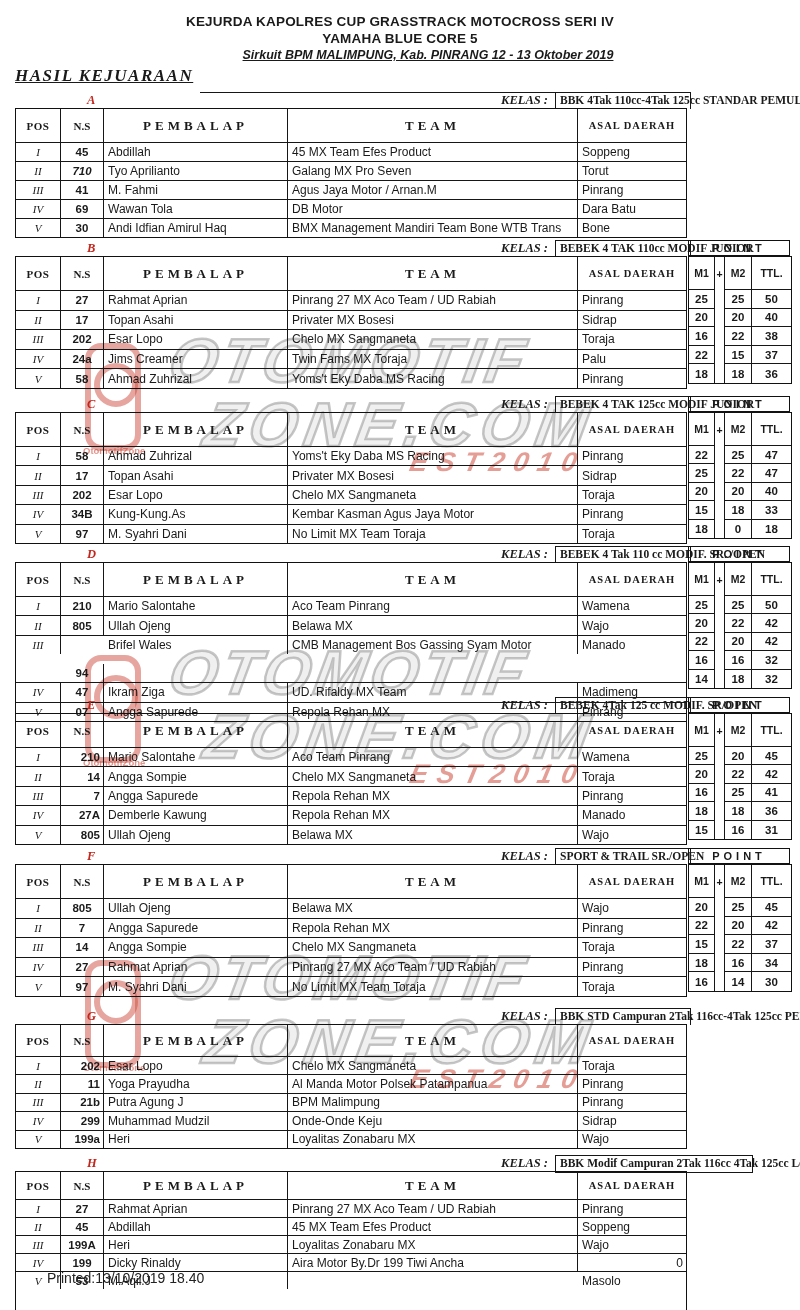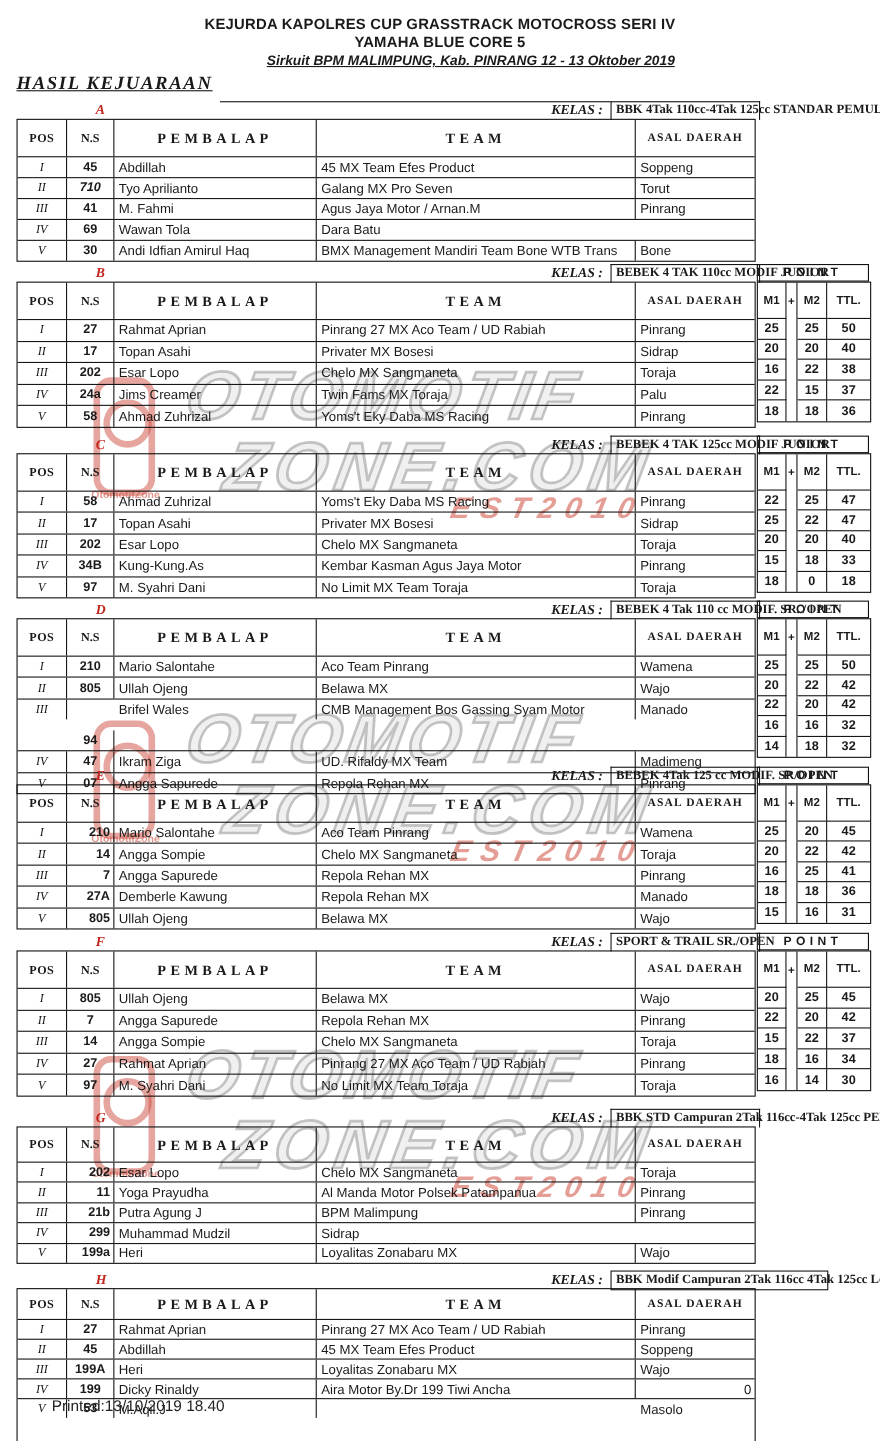--- a/index.html
+++ b/index.html
@@ -144,20 +144,21 @@
           <div class="cell dc pos" style="width: 45px; height: 18px;">III</div>
           <div class="cell dc ns" style="width: 43px; height: 18px;">41</div>
           <div class="cell dc" style="width: 184px; height: 18px;">M. Fahmi</div>
           <div class="cell dc" style="width: 290px; height: 18px;">Agus Jaya Motor / Arnan.M</div>
           <div class="cell dc asal last" style="width: 108px; height: 18px;">Pinrang</div>
         </div>
         <div class="trow bb">
           <div class="cell dc pos" style="width: 45px; height: 18px;">IV</div>
           <div class="cell dc ns" style="width: 43px; height: 18px;">69</div>
           <div class="cell dc" style="width: 184px; height: 18px;">Wawan Tola</div>
+          <div class="cell dc" style="width: 290px; height: 18px;">DB Motor</div>
           <div class="cell dc asal last" style="width: 108px; height: 18px;">Dara Batu</div>
         </div>
         <div class="trow">
           <div class="cell dc pos" style="width: 45px; height: 18px;">V</div>
           <div class="cell dc ns" style="width: 43px; height: 18px;">30</div>
           <div class="cell dc" style="width: 184px; height: 18px;">Andi Idfian Amirul Haq</div>
           <div class="cell dc" style="width: 290px; height: 18px;">BMX Management Mandiri Team Bone WTB Trans</div>
           <div class="cell dc asal last" style="width: 108px; height: 18px;">Bone</div>
         </div>
       </div>
@@ -644,20 +645,21 @@
           <div class="cell dc pos" style="width: 45px; height: 17.4px;">III</div>
           <div class="cell dc ns right" style="width: 43px; height: 17.4px;">21b</div>
           <div class="cell dc" style="width: 184px; height: 17.4px;">Putra Agung J</div>
           <div class="cell dc" style="width: 290px; height: 17.4px;">BPM Malimpung</div>
           <div class="cell dc asal last" style="width: 108px; height: 17.4px;">Pinrang</div>
         </div>
         <div class="trow bb">
           <div class="cell dc pos" style="width: 45px; height: 17.4px;">IV</div>
           <div class="cell dc ns right" style="width: 43px; height: 17.4px;">299</div>
           <div class="cell dc" style="width: 184px; height: 17.4px;">Muhammad Mudzil</div>
+          <div class="cell dc" style="width: 290px; height: 17.4px;">Onde-Onde Keju</div>
           <div class="cell dc asal last" style="width: 108px; height: 17.4px;">Sidrap</div>
         </div>
         <div class="trow">
           <div class="cell dc pos" style="width: 45px; height: 17.4px;">V</div>
           <div class="cell dc ns right" style="width: 43px; height: 17.4px;">199a</div>
           <div class="cell dc" style="width: 184px; height: 17.4px;">Heri</div>
           <div class="cell dc" style="width: 290px; height: 17.4px;">Loyalitas Zonabaru MX</div>
           <div class="cell dc asal last" style="width: 108px; height: 17.4px;">Wajo</div>
         </div>
       </div>

